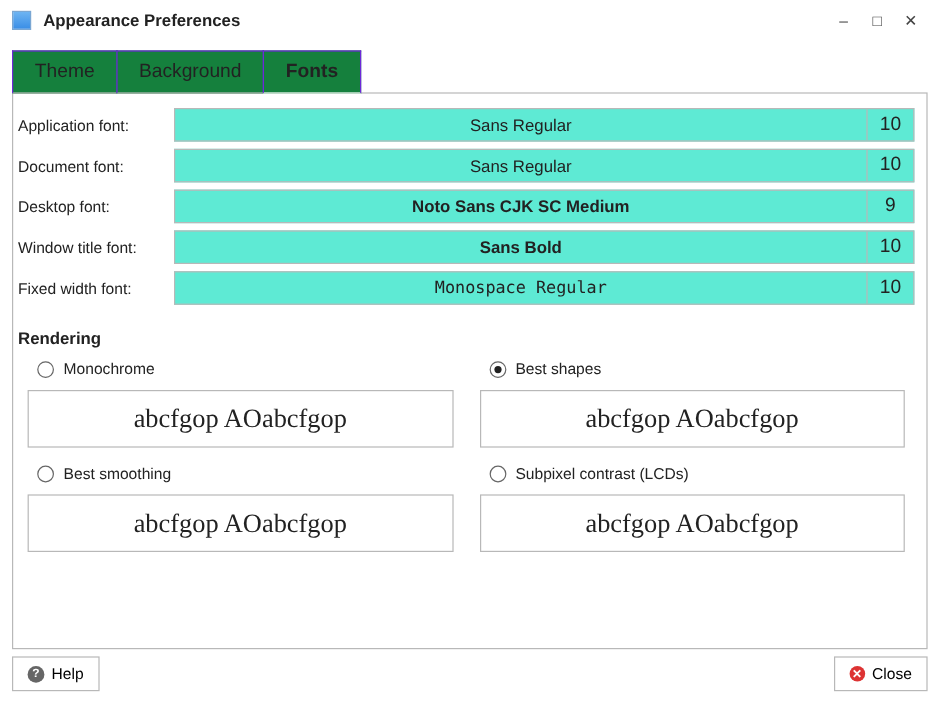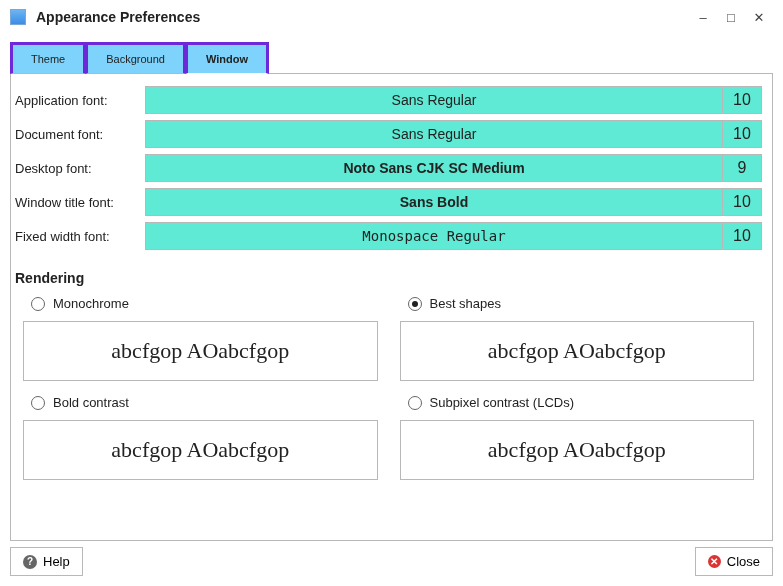--- a/index.html
+++ b/index.html
@@ -46,24 +46,24 @@
     display: flex;
     flex-direction: column;
   }
   .tabrow {
     display: flex;
     margin-bottom: -1px;
     margin-top: 6px;
   }
   .tab {
     padding: 8px 18px;
-    border: 3px solid #6d28d9;
+    border: 1px solid #6d28d9;
     border-bottom: 1px solid #b8b8b8;
-    background: #7dd3fc;
-    font-size: 11px;
+    background: #15803d;
+    font-size: 16px;
     position: relative;
     margin-left: -1px;
   }
   .tab:first-child { margin-left: 0; }
   .tab.active {
     font-weight: bold;
     border-bottom-color: #fff;
     z-index: 2;
   }
   .panel {
@@ -133,21 +133,21 @@
     display: flex; align-items: center; justify-content: center;
   }
   .radio.sel .dot::after {
     content: "";
     width: 6px; height: 6px;
     background: #222;
     border-radius: 50%;
   }
   .preview {
     border: 1px solid #b8b8b8;
-    height: 60px;
+    height: 48px;
     display: flex;
     align-items: center;
     justify-content: center;
     font-family: Georgia, "Times New Roman", serif;
     font-size: 22px;
     text-align: center;
     margin-bottom: 6px;
   }
   .preview .italic { }
   .details-row {
@@ -192,21 +192,21 @@
   <div class="winbtn">–</div>
   <div class="winbtn">□</div>
   <div class="winbtn">✕</div>
 </div>
 
 <div class="main">
 
   <div class="tabrow">
     <div class="tab">Theme</div>
     <div class="tab">Background</div>
-    <div class="tab active">Window</div>
+    <div class="tab active">Fonts</div>
   </div>
 
   <div class="panel">
 
     <div class="fontrow">
       <label>Application font:</label>
       <div class="fontbtn">
         <div class="name">Sans Regular</div>
         <div class="size">10</div>
       </div>
@@ -261,21 +261,21 @@
         <span>abcfgop AO </span>
           <span class="italic">abcfgop</span>
       </div>
       <div class="preview">
         <span>abcfgop AO </span>
           <span class="italic">abcfgop</span>
       </div>
 
       <div class="radio">
         <span class="dot"></span>
-        <span>Bold contrast</span>
+        <span>Best smoothing</span>
       </div>
       <div class="radio">
         <span class="dot"></span>
         <span>Subpixel contrast (LCDs)</span>
       </div>
 
       <div class="preview">
         <span>abcfgop AO </span>
           <span class="italic">abcfgop</span>
       </div>

